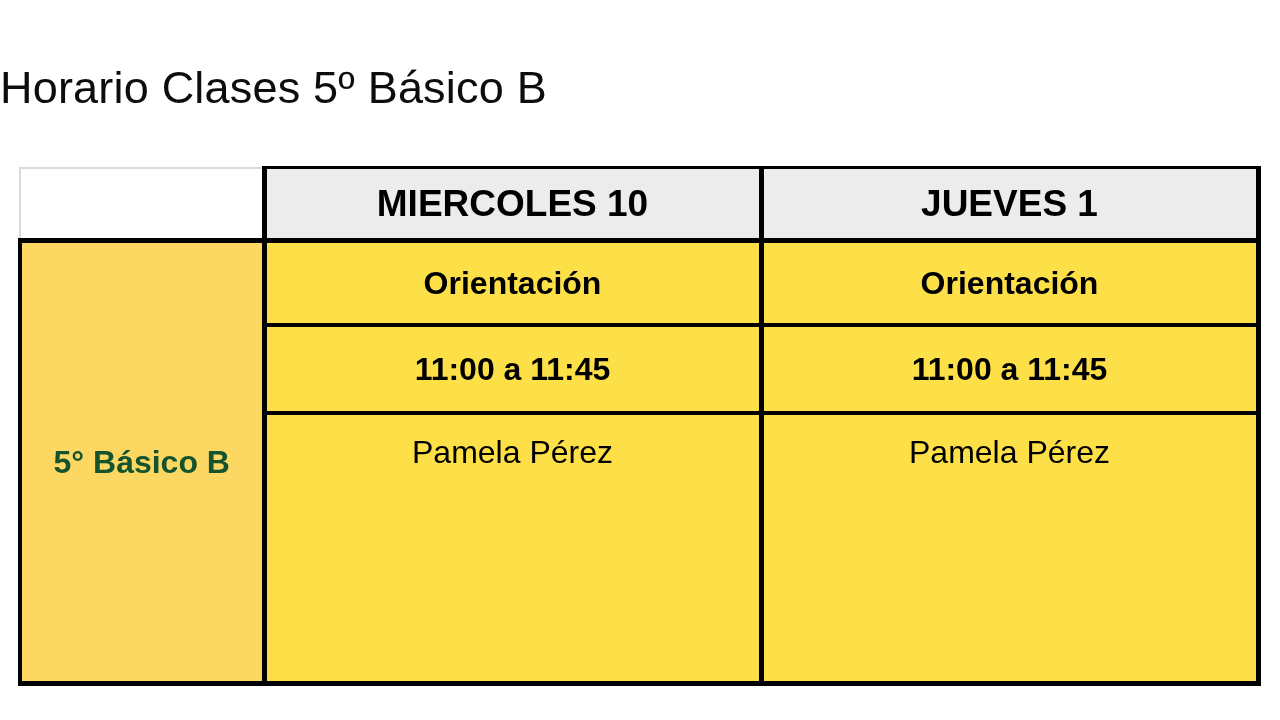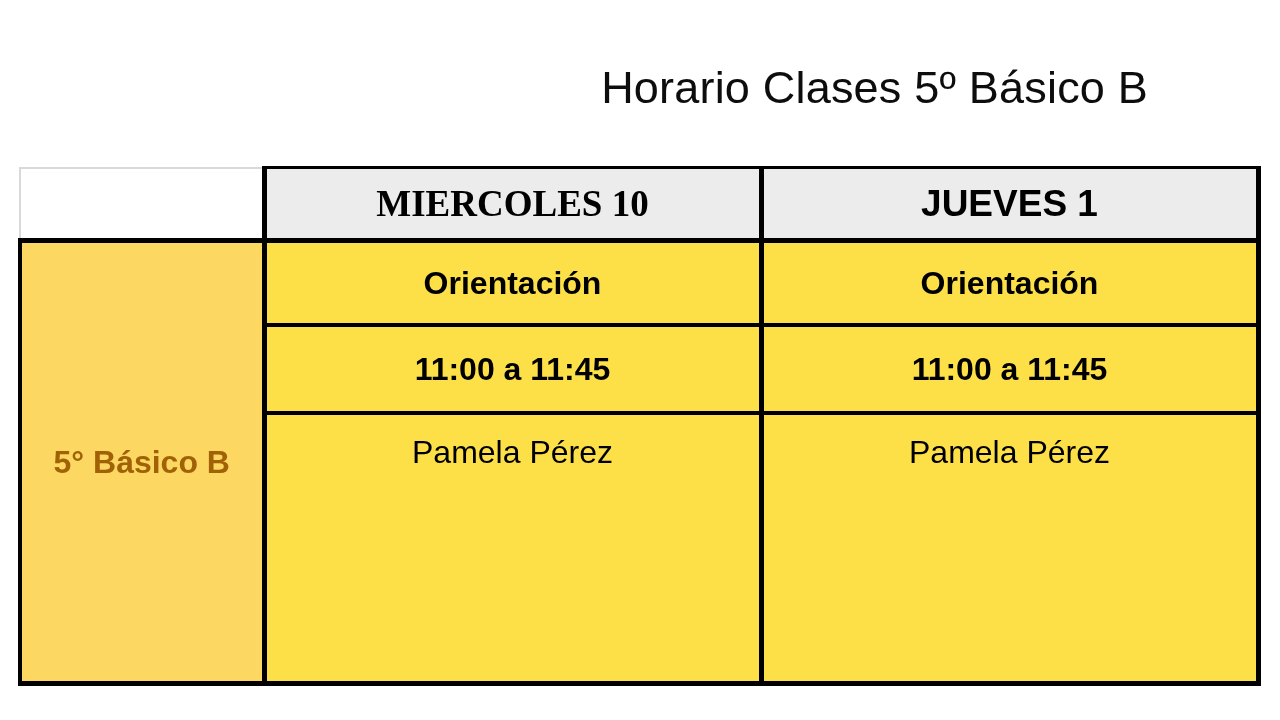--- a/index.html
+++ b/index.html
@@ -21,21 +21,21 @@
     height: 720px;
     background: #ffffff;
   }
 
   
   .title {
     position: absolute;
     left: 0;
     top: 62px;
     width: 1148px;
-    text-align: right;
+    text-align: left;
     font-size: 45px;
     font-weight: 300;
     line-height: 52px;
     letter-spacing: 0.2px;
     color: #0d0d0d;
     white-space: nowrap;
   }
 
   
   .schedule-table {
@@ -76,30 +76,29 @@
     font-weight: bold;
     line-height: 42px;
     color: #000000;
     border-top: 3px solid #000000;
     border-bottom: 5px solid #000000;
     border-right: 5px solid #000000;
     white-space: nowrap;
   }
   .day-header.first {
     border-left: 0;
-    font-family: Liberation Serif, serif;
   }
 
   
   .row-label {
     background: #fcd862;
     font-size: 32px;
     font-weight: bold;
     line-height: 38px;
-    color: #a16207;
+    color: #14532d;
     border-left: 4px solid #000000;
     border-right: 5px solid #000000;
     border-bottom: 5px solid #000000;
     white-space: nowrap;
   }
 
   
   .data-cell {
     background: #fde047;
     font-size: 32px;

